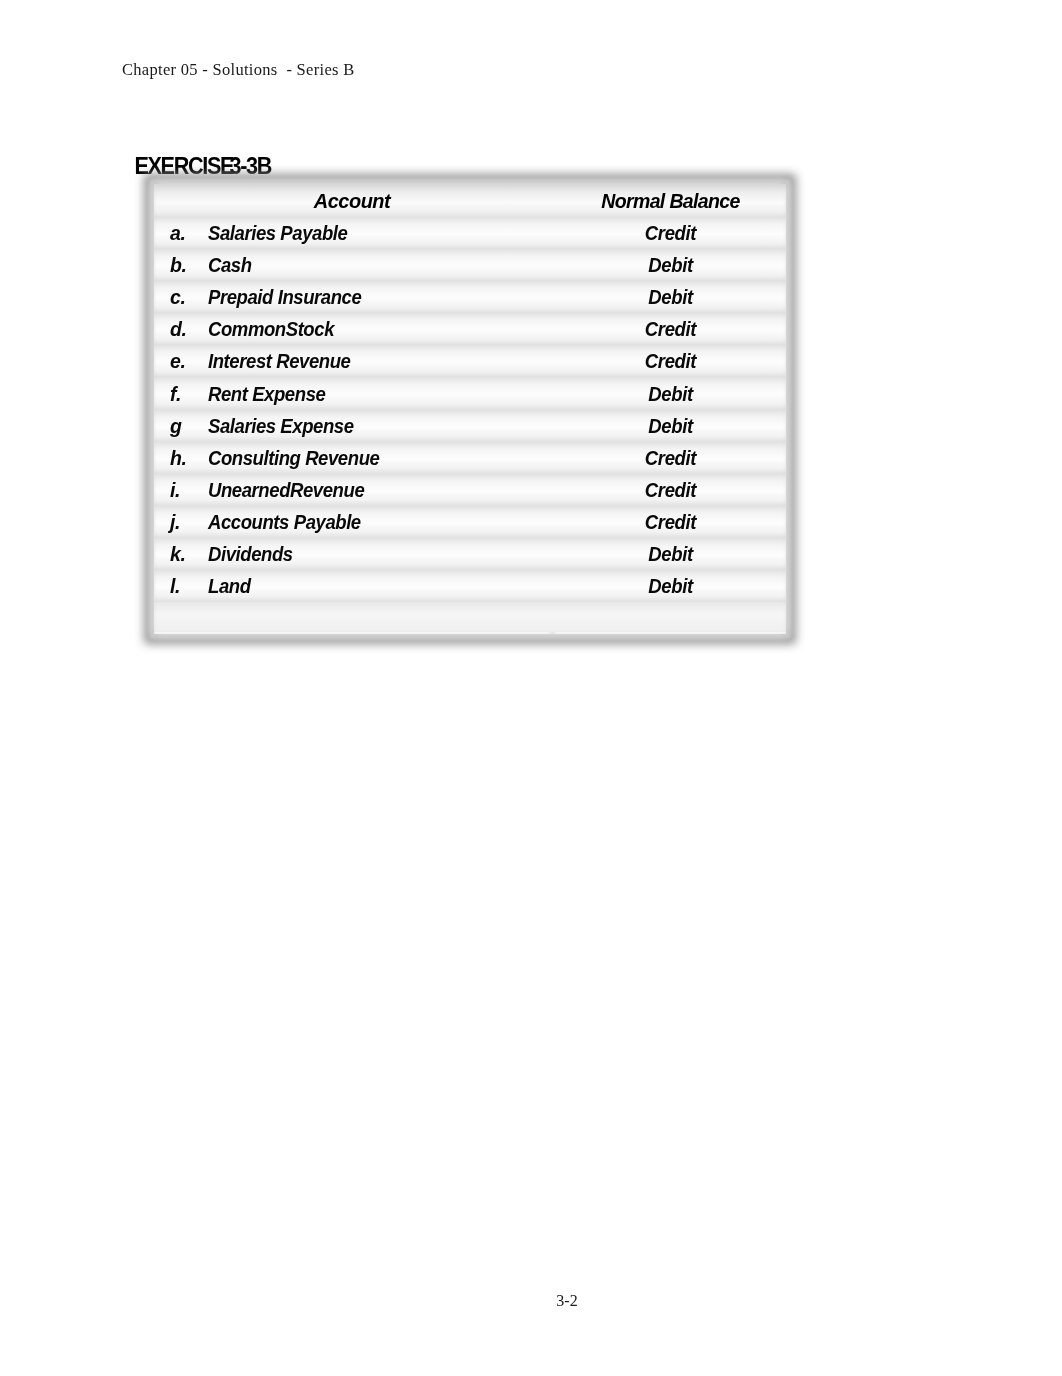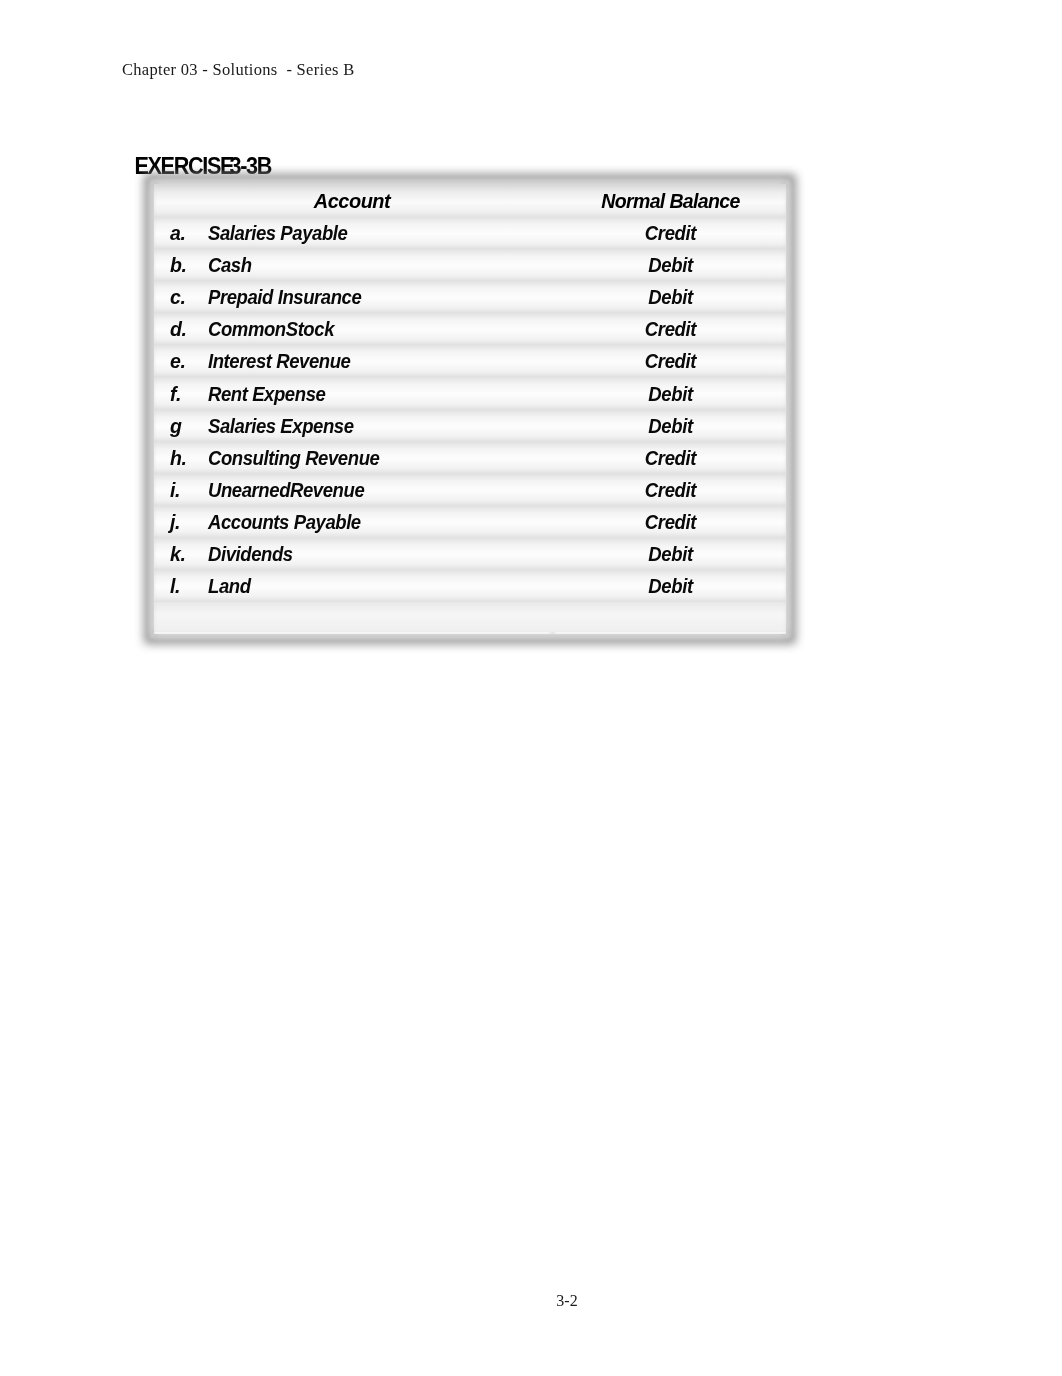--- a/index.html
+++ b/index.html
@@ -203,21 +203,21 @@
     text-align: center;
     font-family: "Liberation Serif", "DejaVu Serif", serif;
     font-size: 16px;
     color: #1c1c1c;
     padding-left: 36px;
   }
 </style>
 </head>
 <body>
 
-<div class="page-header">Chapter 03 - Solutions  - Series B</div>
+<div class="page-header">Chapter 05 - Solutions  - Series B</div>
 
 <div class="exercise-title">
   <span class="ex-word">EXERCISE</span><span class="ex-num">3-3B</span>
 </div>
 
 <div class="table-shell">
   <div class="acct-table">
 
     <div class="col-divider"></div>
 

